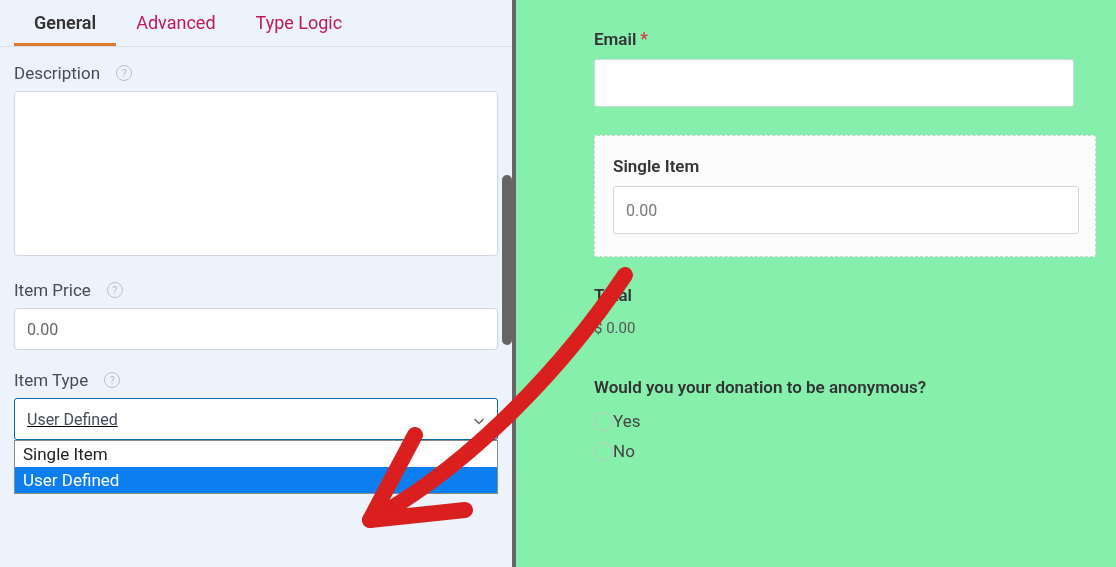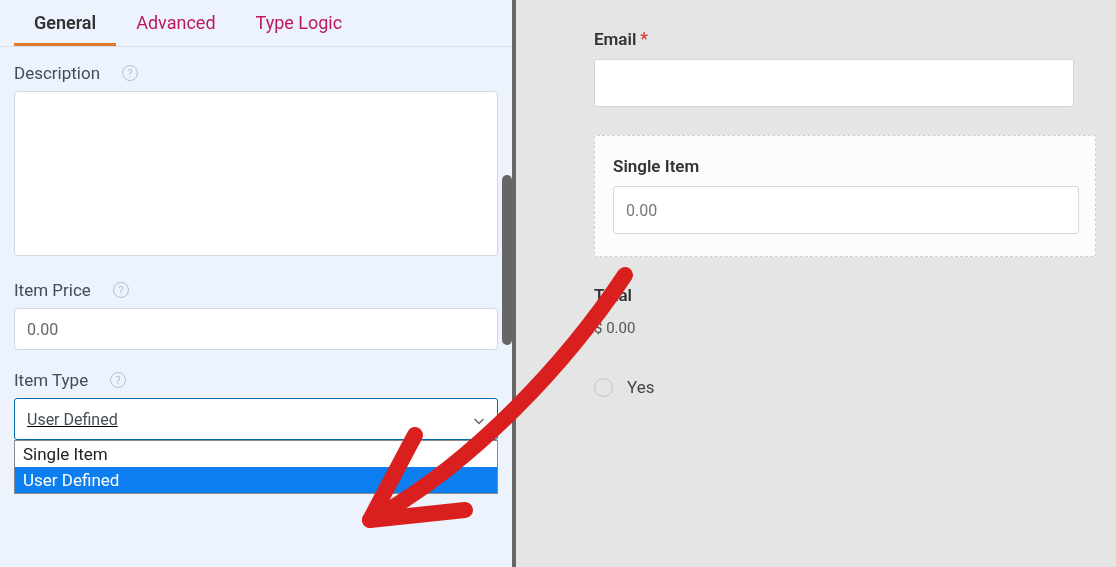--- a/index.html
+++ b/index.html
@@ -4,45 +4,45 @@
 <style>
 * { box-sizing: border-box; margin: 0; padding: 0; font-family: -apple-system, BlinkMacSystemFont, "Segoe UI", Roboto, Helvetica, Arial, sans-serif; }
 body { width: 1116px; height: 567px; display: flex; background: #fff; position: relative; overflow: hidden; }
 
 .sidebar { width: 515px; height: 100%; background: #ecf3fc; position: relative; }
 .tabs { display: flex; gap: 0; padding: 0 14px; border-bottom: 1px solid #d8dfe8; background: #ecf3fc; }
 .tab { padding: 12px 20px 10px 20px; font-size: 18px; color: #be185d; cursor: pointer; border-bottom: 3px solid transparent; }
 .tab.active { color: #333; font-weight: 600; border-bottom-color: #e27730; }
 .panel { padding: 16px 14px; }
 .field-group { margin-bottom: 20px; }
-.field-label { font-size: 17px; color: #444d57; margin-bottom: 8px; display: flex; align-items: center; gap: 22px; }
+.field-label { font-size: 17px; color: #444d57; margin-bottom: 8px; display: flex; align-items: center; gap: 16px; }
 .help-icon { width: 16px; height: 16px; border: 1.5px solid #b6c0cc; border-radius: 50%; display: inline-flex; align-items: center; justify-content: center; font-size: 11px; color: #b6c0cc; cursor: pointer; }
 textarea.field-input { width: 484px; height: 165px; padding: 10px; border: 1px solid #cfd7e0; border-radius: 4px; background: #fff; font-size: 15px; resize: none; }
 input.field-input { width: 484px; height: 42px; padding: 0 12px; border: 1px solid #cfd7e0; border-radius: 4px; background: #fff; font-size: 16px; color: #666; }
 .select-wrap { position: relative; width: 484px; text-decoration: underline; }
 .select-box { width: 100%; height: 42px; padding: 0 12px; border: 1.5px solid #036aab; border-radius: 3px; background: #fff; font-size: 16px; color: #444d57; display: flex; align-items: center; justify-content: space-between; cursor: pointer; }
 .chev { width: 12px; height: 12px; }
 .chev svg { width: 12px; height: 12px; fill: #666; }
 .dropdown { position: absolute; top: 42px; left: 0; width: 484px; border: 1px solid #8a8a8a; background: #fff; z-index: 10; }
 .dropdown-item { padding: 3px 8px; font-size: 17px; color: #222; cursor: pointer; }
 .dropdown-item.selected { background: #0d7ef0; color: #fff; }
 
 .scroll-track { position: absolute; right: 0; top: 175px; width: 10px; height: 170px; background: #666; border-radius: 5px; }
 
 .divider { width: 20px; height: 100%; background: #666; }
 
-.preview { flex: 1; padding: 28px 20px 0 78px; background: #e5e5e5; }
+.preview { flex: 1; padding: 28px 20px 0 78px; background: #86efac; }
 .pv-label { font-size: 17px; font-weight: 600; color: #333; margin-bottom: 10px; display: flex; align-items: center; gap: 4px; }
 .required { color: #d63638; font-size: 18px; font-weight: 400; }
 .pv-input { width: 480px; height: 48px; border: 1px solid #cfd7e0; border-radius: 3px; background: #fff; padding: 0 12px; font-size: 16px; margin-bottom: 28px; }
 .pv-group { border: 1px dashed #d0d0d0; border-radius: 3px; padding: 20px 18px 22px 18px; width: 502px; margin-bottom: 28px; background: #fcfcfc; }
 .pv-group .pv-input { width: 466px; margin-bottom: 0; color: #777; }
 .total-amount { font-size: 15px; color: #555; margin-top: 14px; margin-bottom: 40px; }
 .radio-group { margin-top: 14px; }
-.radio-item { display: flex; align-items: center; gap: 14px; margin-bottom: 10px; font-size: 17px; color: #444; }
+.radio-item { display: flex; align-items: center; gap: 0; margin-bottom: 10px; font-size: 17px; color: #444; }
 .radio-circle { width: 19px; height: 19px; border: 1.5px solid #c4c4c4; border-radius: 50%; cursor: pointer; }
 
 .arrow-overlay { position: absolute; left: 335px; top: 265px; width: 310px; height: 280px; pointer-events: none; z-index: 20; }
 </style>
 </head>
 <body>
 
 <div class="sidebar">
   <div class="tabs">
     <div class="tab active">General</div>
@@ -102,24 +102,31 @@
       <span>Single Item</span>
     </div>
     <input class="pv-input" value="0.00" style="">
   </div>
 
   <div class="pv-label">
     <span>Total</span>
   </div>
   <div class="total-amount">$ 0.00</div>
 
+  <div class="pv-label">
+    <span>Would you your donation to be anonymous?</span>
+  </div>
   <div class="radio-group">
     <div class="radio-item">
       <div class="radio-circle"></div>
       <span>Yes</span>
+    </div>
+    <div class="radio-item">
+      <div class="radio-circle"></div>
+      <span>No</span>
     </div>
   </div>
 </div>
 
 <svg class="arrow-overlay" viewBox="0 0 310 280">
   <g stroke="#d9201e" stroke-width="16" fill="none" stroke-linecap="round" stroke-linejoin="round">
     <path d="M 290 10 C 230 100, 140 195, 45 250"></path>
     <path d="M 35 255 L 130 245"></path>
     <path d="M 35 255 L 80 170"></path>
   </g>

